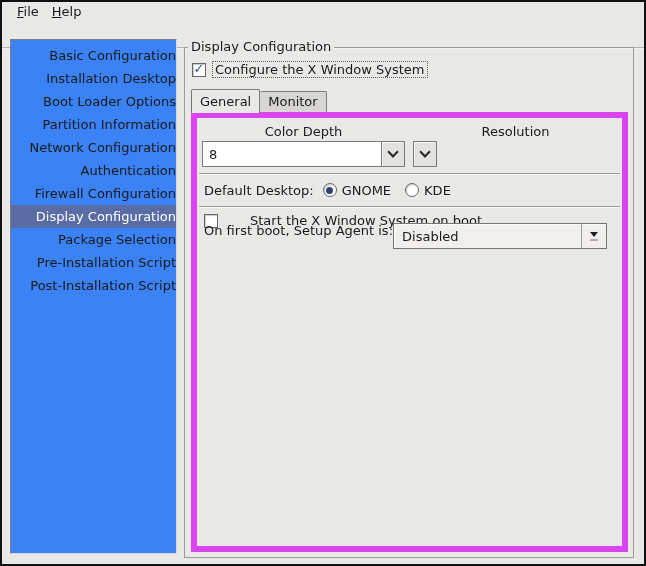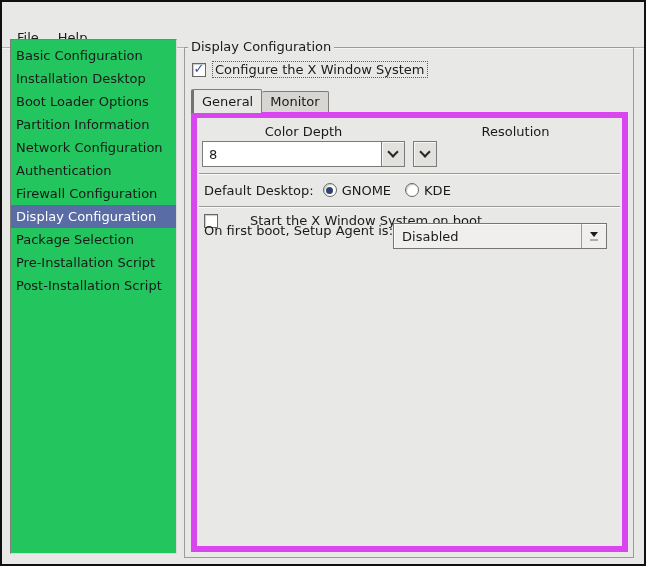--- a/index.html
+++ b/index.html
@@ -9,36 +9,37 @@
   .window {
     position:relative; width:646px; height:566px;
     background:var(--bg, #e8e8e6);
     border:2px solid #101010;
     overflow:hidden;
   }
 
   
   .menubar {
     position:absolute; left:0; right:0; top:0; height:46px;
-    display:flex; align-items:flex-end; gap:13px;
+    display:flex; align-items:flex-start; gap:7px;
     padding-left:12px;
     border-bottom:1px solid #b2b1ae;
     box-shadow: 0 1px 0 #f4f4f2;
   }
   .menu-item { cursor:default; padding:2px 3px; }
   .menu-item .accel { text-decoration:underline; }
 
   
   .sidebar {
     position:absolute; left:8px; top:37px; width:167px; height:515px;
-    background:#22c55e;
+    background:#3b82f6;
     border:1px solid;
     border-color:#7e7e7c #d8d8d6 #d8d8d6 #7e7e7c;
     padding-top:4px;
     overflow:hidden;
+    text-align:right;
   }
   .list-item {
     height:23px; line-height:23px; padding-left:5px;
     white-space:nowrap; cursor:default;
   }
   .list-item.selected { background:var(--selection-bg,#5a6ca6); color:#fff; }
 
   
   .frame {
     position:absolute; left:182px; top:45px; width:450px; height:511px;
@@ -73,21 +74,21 @@
   }
   .tab {
     padding:0 8px; border:1px solid #7d7d7b; border-bottom:none;
     background:#d7d6d3; height:21px; line-height:20px;
     border-radius:2px 2px 0 0; margin-right:0; cursor:default;
   }
   .tab + .tab { border-left:none; }
   .tab.active {
     background:var(--bg,#e8e8e6); height:24px; line-height:23px;
     position:relative; z-index:2; margin-bottom:-1px;
-    border-left:3px solid #737373;
+    border-left:1px solid #737373;
   }
   .page {
     position:absolute; left:6px; top:64px; width:437px; height:440px;
     border:6px solid #d946ef; background:var(--bg,#e8e8e6);
     z-index:1;
   }
 
   
   .combo-headers { position:absolute; top:6px; left:5px; right:5px; display:flex; gap:9px; }
   .combo-headers div { flex:1; text-align:center; }

